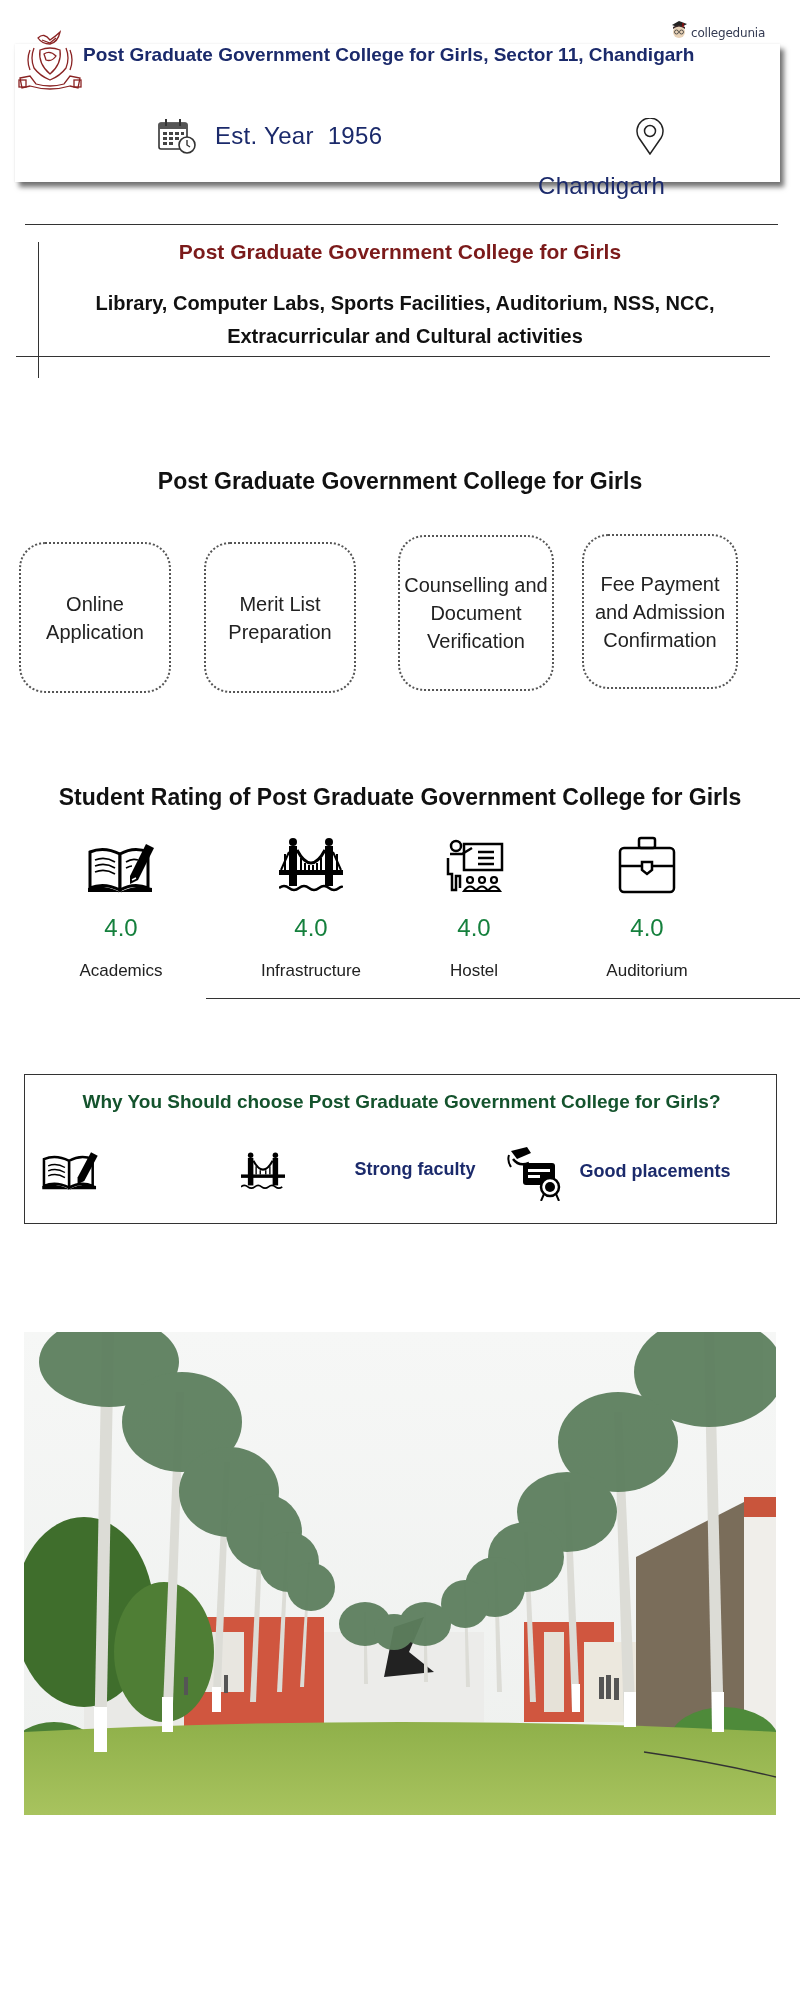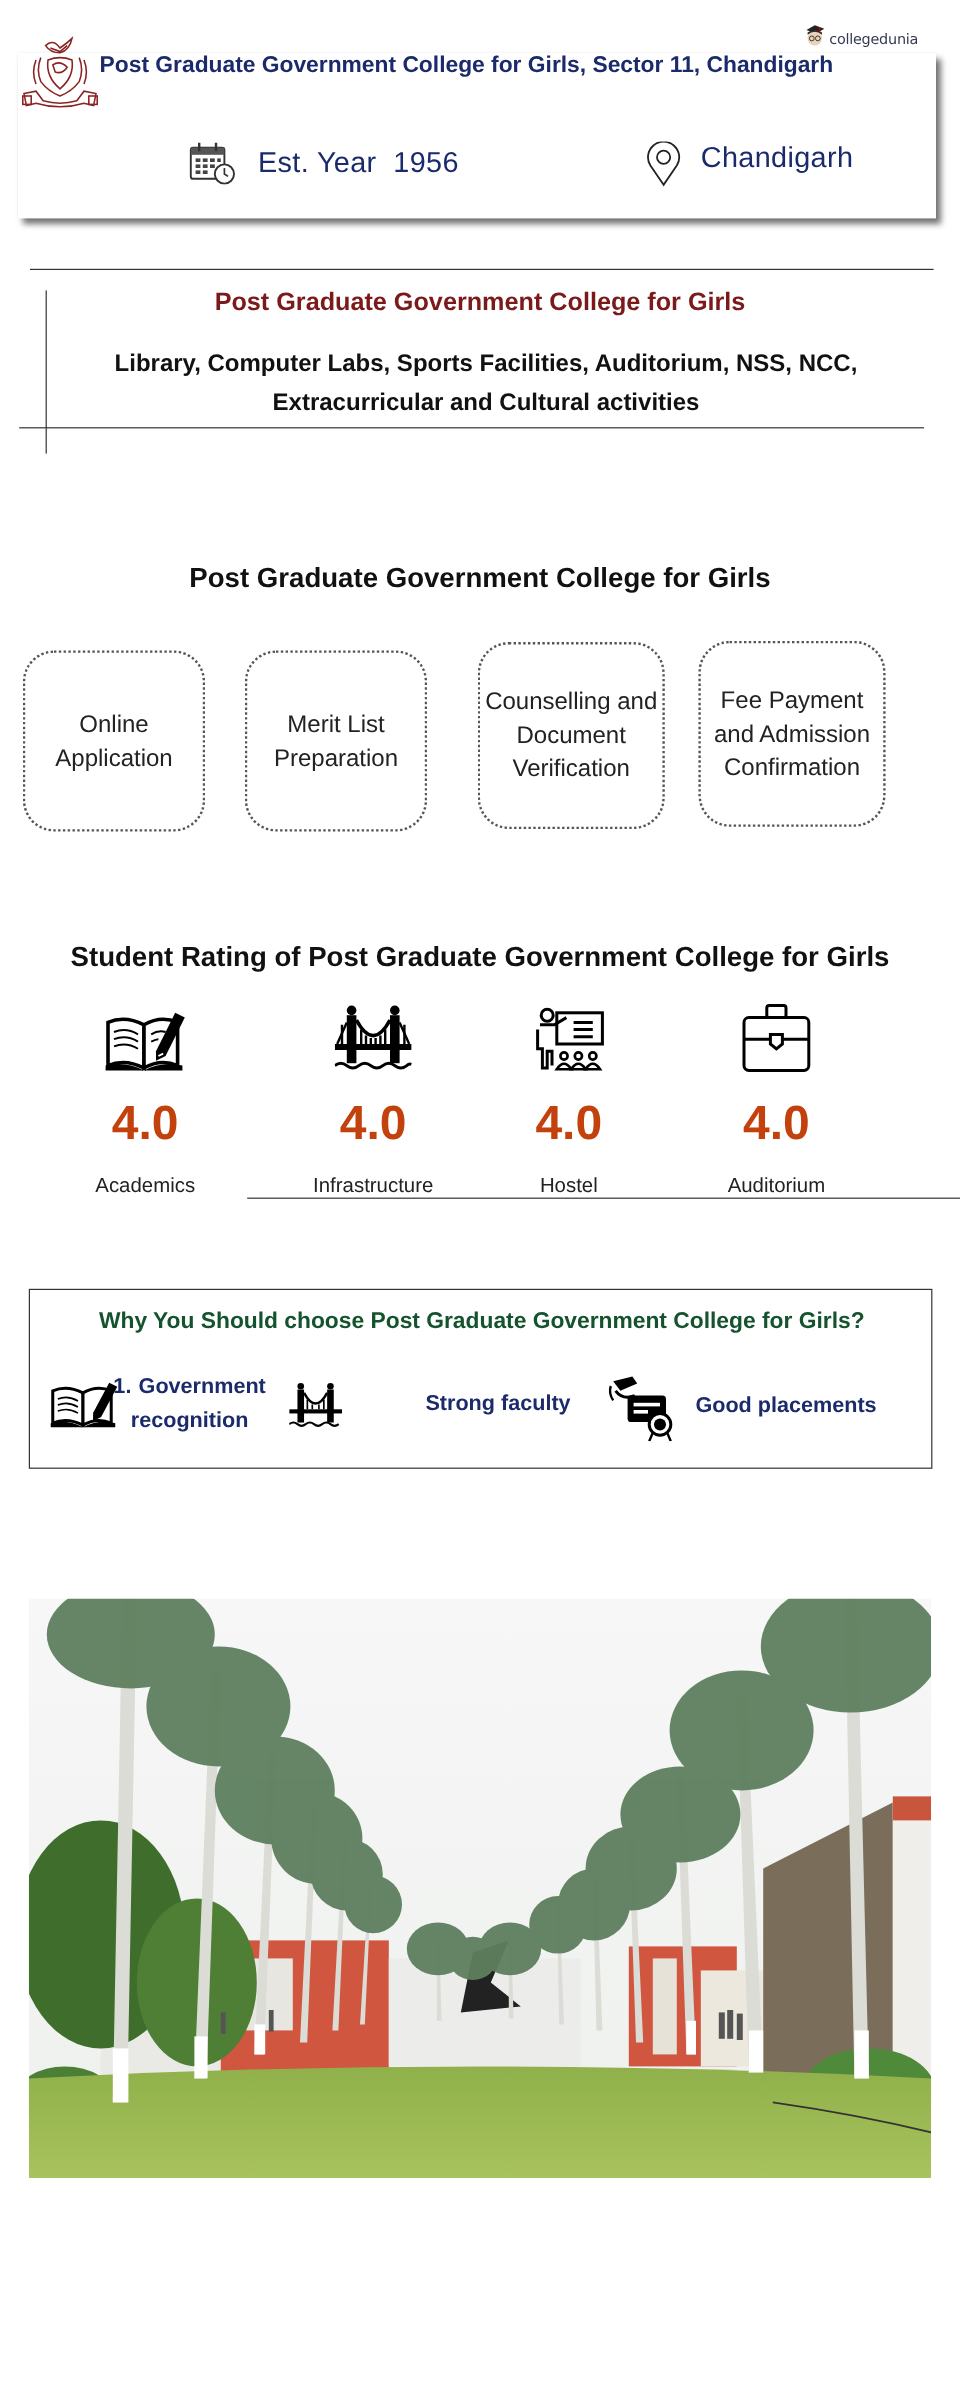--- a/index.html
+++ b/index.html
@@ -14,40 +14,40 @@
     box-shadow: 4px 5px 5px rgba(0,0,0,0.55), 0 0 2px rgba(0,0,0,0.08);
   }
   .crest { position: absolute; left: 16px; top: 30px; width: 68px; height: 64px; }
   .cd-logo { position: absolute; left: 670px; top: 20px; display: flex; align-items: flex-end; gap: 3px; }
   .cd-logo .face { width: 18px; height: 20px; }
   .cd-logo span { font-family: "DejaVu Sans", sans-serif; font-size: 12px; color: #333a52; letter-spacing: -0.2px; }
   .college-title {
     position: absolute; left: 83px; top: 44px; font-size: 19px; font-weight: bold; color: #1b2a6b; white-space: nowrap;
   }
   .est-row { position: absolute; left: 157px; top: 118px; display: flex; align-items: center; gap: 18px; }
-  .loc-row { position: absolute; left: 538px; top: 118px; display: flex; align-items: flex-start; gap: 16px; }
+  .loc-row { position: absolute; left: 538px; top: 118px; display: flex; align-items: flex-end; gap: 16px; flex-direction: column; }
   .meta-text { font-size: 24px; color: #1b2a6b; font-weight: normal; letter-spacing: 0.3px; }
 
   
   .line { position: absolute; background: #333; }
   .fac-name { position: absolute; left: 0; width: 800px; top: 240px; text-align: center; font-size: 21px; font-weight: bold; color: #7b1a1a; }
   .fac-list { position: absolute; left: 50px; width: 710px; top: 287px; text-align: center; font-size: 20px; font-weight: bold; color: #111; line-height: 33px; }
 
   
   .section-title { position: absolute; left: 0; width: 800px; text-align: center; font-size: 23px; font-weight: bold; color: #111; }
   .step-box {
     position: absolute; border: 2px dotted #555; border-radius: 26px;
     display: flex; align-items: center; justify-content: center; text-align: center;
     font-size: 20px; line-height: 28px; color: #222; padding: 0 4px;
   }
 
   
   .rating-col { position: absolute; width: 170px; text-align: center; }
   .rating-icon { display: block; margin: 0 auto; }
-  .rating-val { font-size: 40px; font-weight: bold; color: #c2410c; margin-top: 20px; }
+  .rating-val { font-size: 24px; font-weight: normal; color: #15803d; margin-top: 20px; }
   .rating-label { font-size: 17px; color: #222; margin-top: 19px; }
 
   
   .why-box { position: absolute; left: 24px; top: 1074px; width: 753px; height: 150px; border: 1.5px solid #333; }
   .why-title { position: absolute; left: 0; width: 753px; top: 16px; text-align: center; font-size: 19px; font-weight: bold; color: #14532d; }
   .why-text { position: absolute; font-size: 18px; font-weight: bold; color: #1b2a6b; text-align: center; line-height: 28px; }
 
   
   .photo { position: absolute; left: 24px; top: 1332px; width: 752px; height: 483px; overflow: hidden; }
 </style>
@@ -217,23 +217,20 @@
 <div class="why-box">
   <div class="why-title">Why You Should choose Post Graduate Government College for Girls?</div>
 
   <svg class="abs" style="left:14px; top:74px;" width="62" height="42" viewBox="0 0 70 50">
     <path d="M4 12 Q18 6 34 14 L34 46 Q18 38 4 44 Z" fill="#fff" stroke="#000" stroke-width="3"></path>
     <path d="M34 14 Q48 6 62 12 L62 44 Q48 38 34 46 Z" fill="#fff" stroke="#000" stroke-width="3"></path>
     <path d="M2 44 Q18 40 34 48 Q50 40 66 44 L66 48 L2 48Z" fill="#000"></path>
     <path d="M9 20 Q19 16 29 22 M9 26 Q19 22 29 28 M9 32 Q19 28 29 34" fill="none" stroke="#000" stroke-width="1.6"></path>
     <path d="M44 34 L60 4 L68 8 L52 38 L44 42 Z" fill="#000"></path>
   </svg>
-  <div class="why-text" style="left:58px; top:66px; width:150px;">
-    <span style="margin-right:6px;">1.</span><span>Government recognition</span>
-  </div>
   <svg class="abs" style="left:216px; top:76px;" width="44" height="40" viewBox="0 0 64 58">
     <circle cx="14" cy="6" r="4" fill="#000"></circle>
       <circle cx="50" cy="6" r="4" fill="#000"></circle>
     <rect x="10" y="10" width="8" height="40" fill="#000"></rect>
       <rect x="46" y="10" width="8" height="40" fill="#000"></rect>
     <path d="M18 14 Q32 40 46 14" fill="none" stroke="#000" stroke-width="3"></path>
     <g stroke="#000" stroke-width="2">
         <line x1="22" y1="22" x2="22" y2="34"></line>
         <line x1="28" y1="28" x2="28" y2="34"></line>
         <line x1="36" y1="28" x2="36" y2="34"></line>

